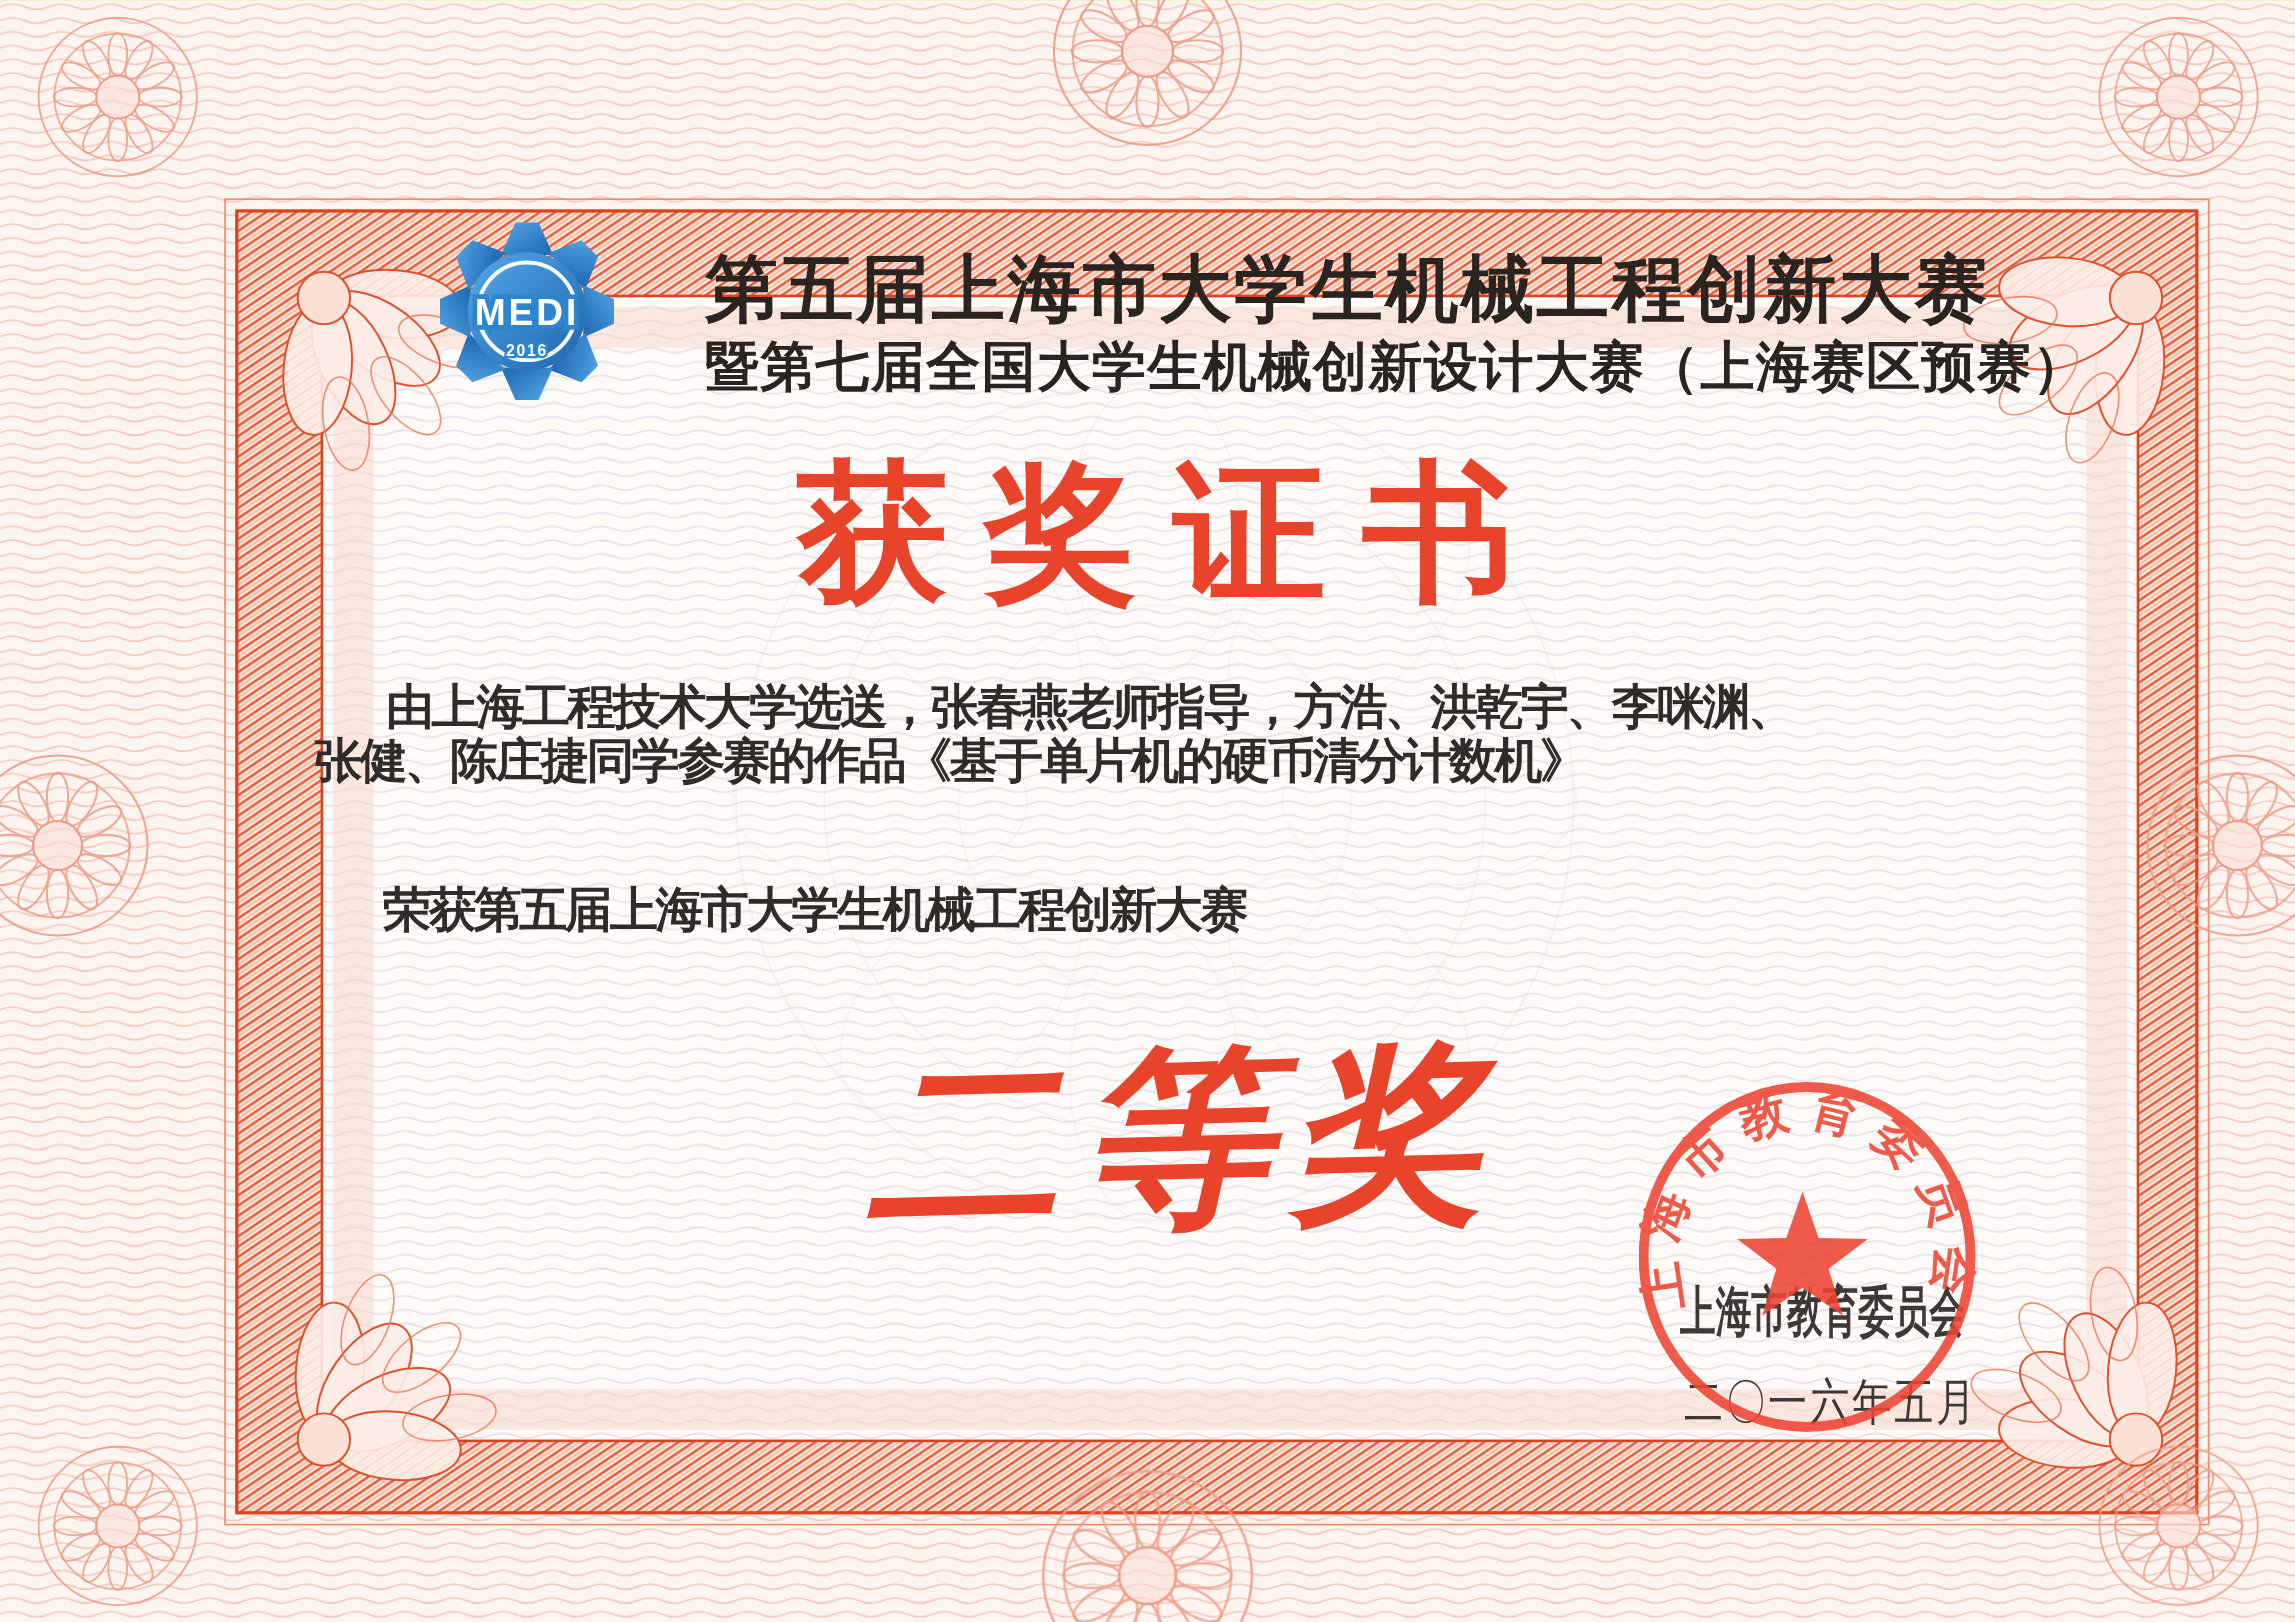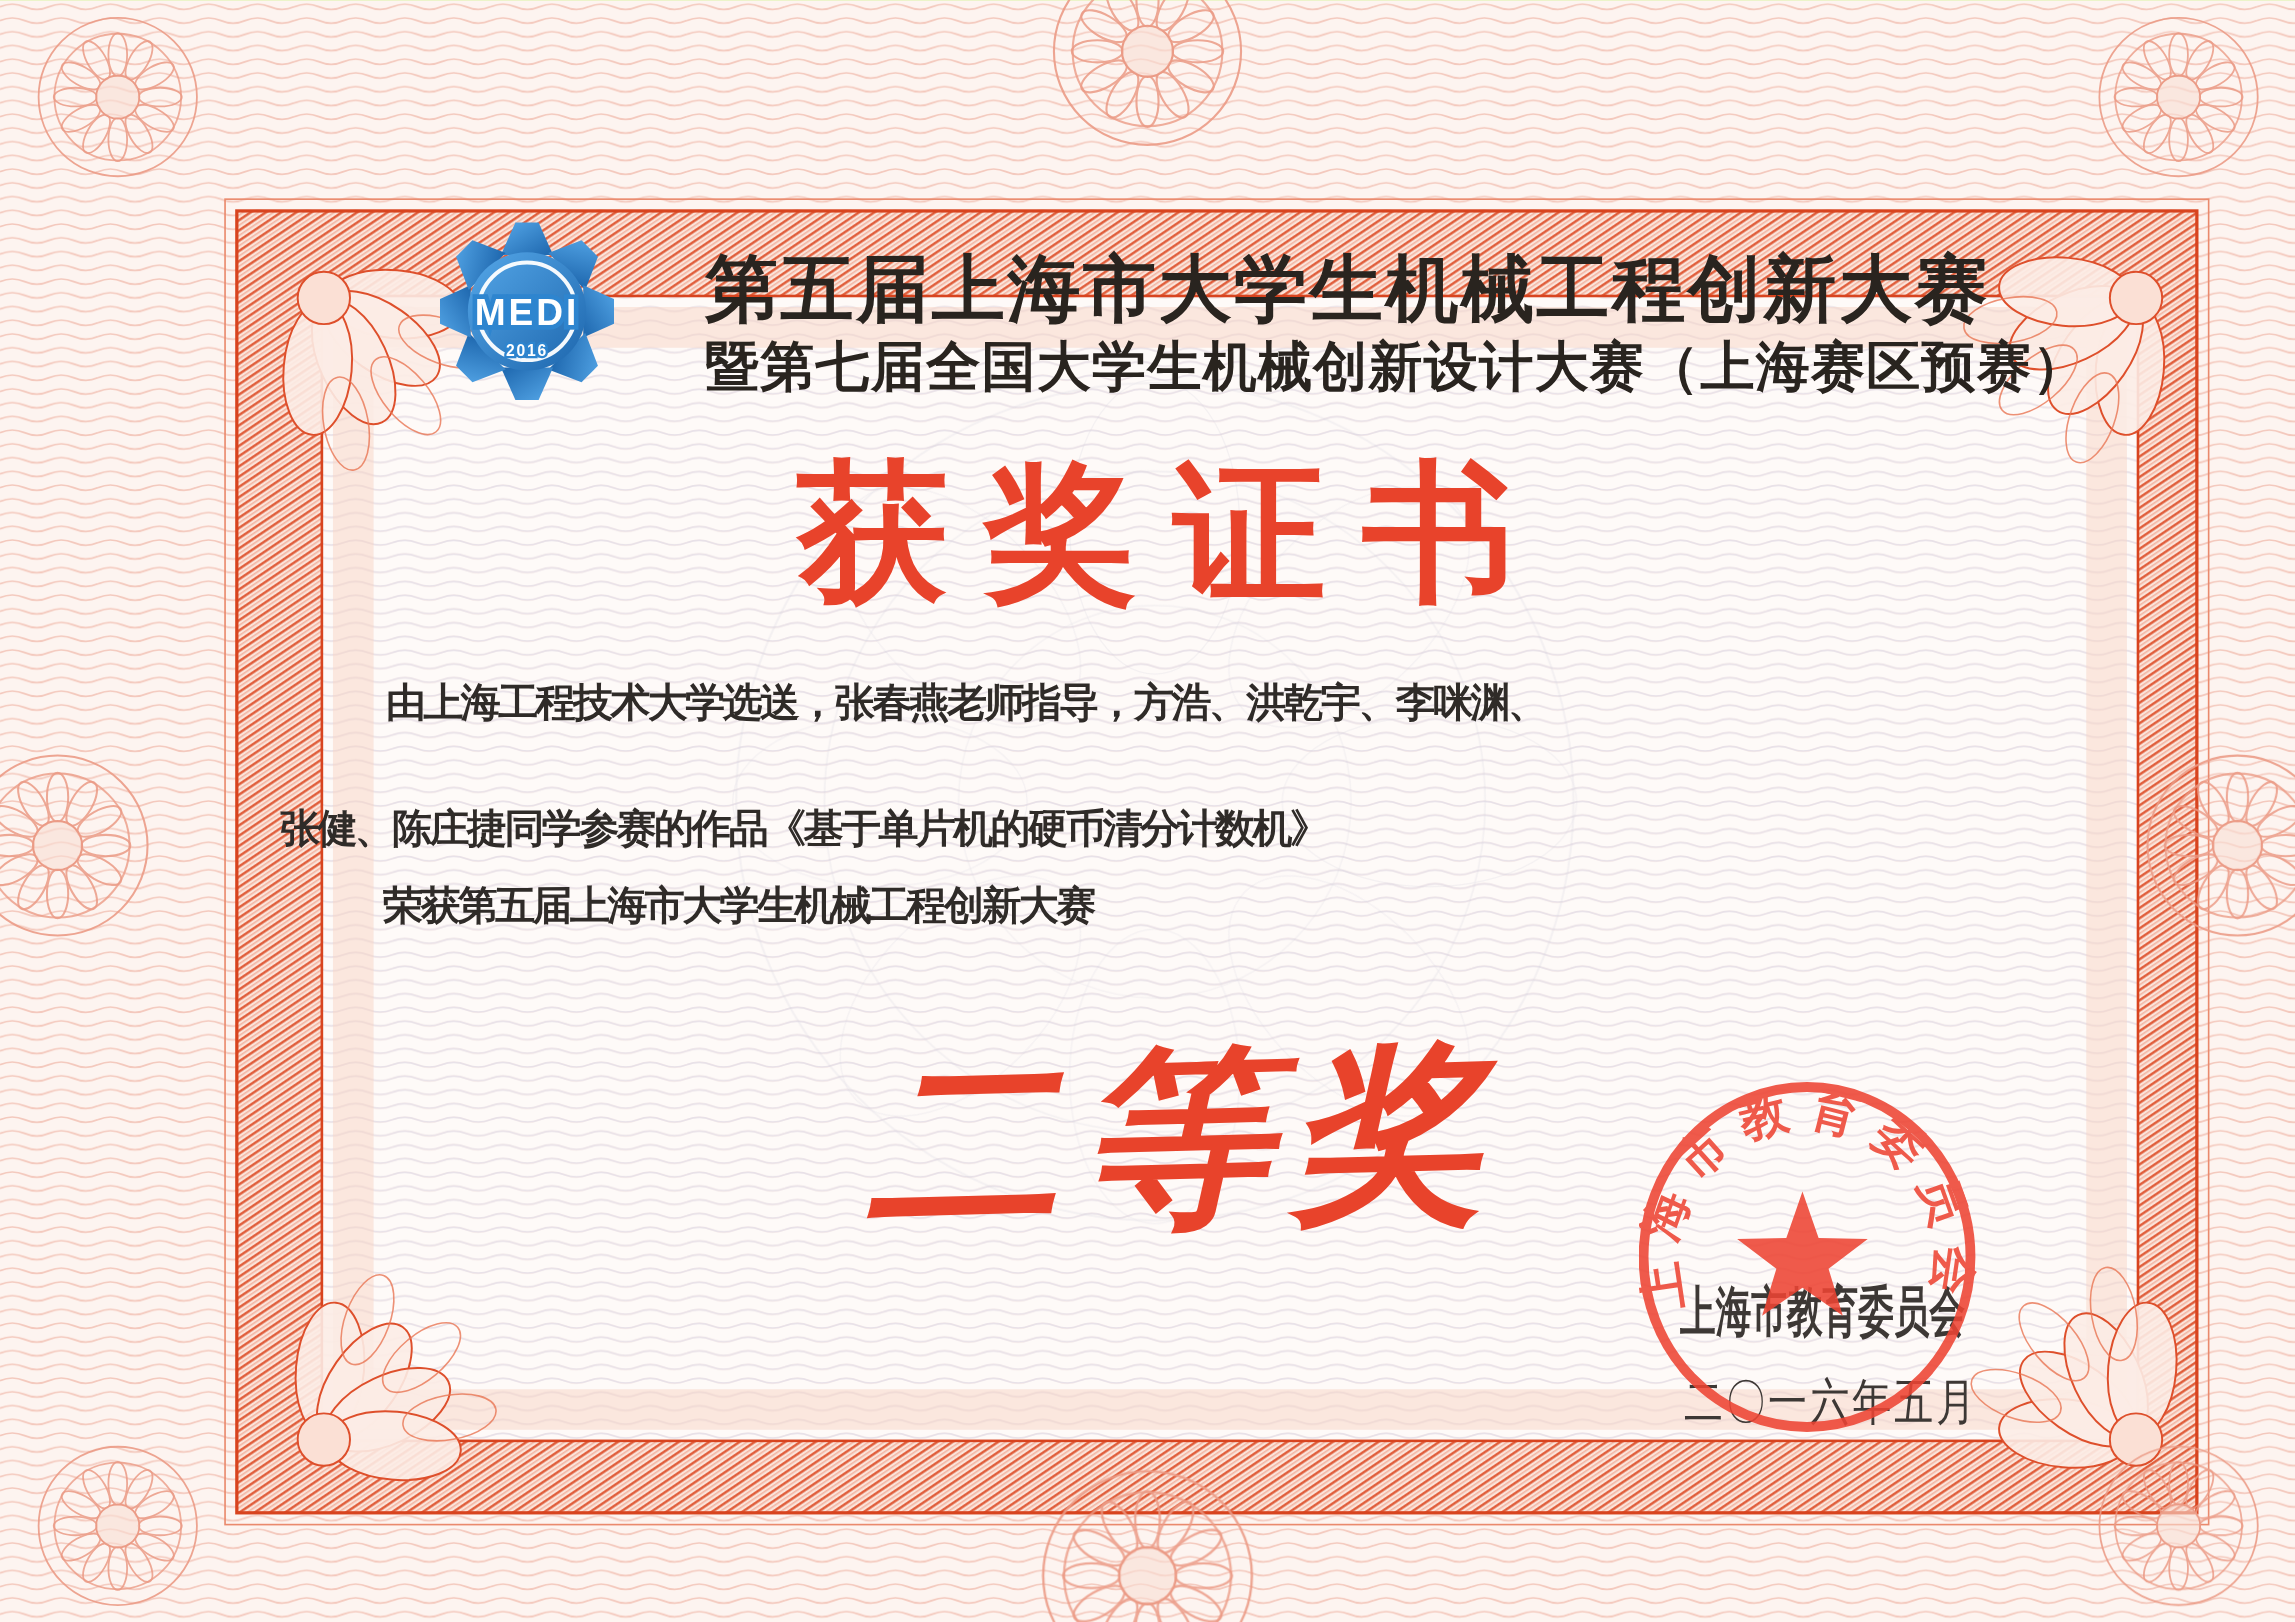--- a/index.html
+++ b/index.html
@@ -4,21 +4,21 @@
 <style>
   html,body{margin:0;padding:0;background:#e9e2de;}
   .page{position:relative;width:2295px;height:1623px;background:#bef264;overflow:hidden;
         font-family:"Liberation Sans","DejaVu Sans",sans-serif;}
   .abs{position:absolute;}
   .bg-svg{position:absolute;left:0;top:0;width:2295px;height:1623px;}
   .hdr1{font-size:73px;font-weight:900;color:#29241f;letter-spacing:2.6px;white-space:nowrap;}
   .hdr2{font-size:54px;font-weight:900;color:#29241f;letter-spacing:1.3px;white-space:nowrap;}
   .cert-title{width:2295px;text-align:center;font-size:152px;font-weight:900;color:#e8432b;
               letter-spacing:.24em;white-space:nowrap;}
-  .body-line{font-size:40px;font-weight:700;color:#2f2b28;letter-spacing:-2.6px;white-space:nowrap;
+  .body-line{font-size:48px;font-weight:700;color:#2f2b28;letter-spacing:-2.6px;white-space:nowrap;
              font-family:Liberation Mono, monospace;text-align:right;}
   .award{width:2295px;text-align:center;font-size:193px;font-weight:700;font-style:italic;
          color:#e8432b;letter-spacing:.1em;white-space:nowrap;transform:rotate(-1.5deg);
          font-family:"Liberation Serif","DejaVu Serif",serif;}
   .sig{font-weight:700;color:#3d3835;transform-origin:left top;white-space:nowrap;}
   .sig-org{font-size:54px;transform:scaleX(.66);}
   .sig-date{font-size:50px;transform:scaleX(.78);letter-spacing:3.9px;font-weight:500;}
   .seal-svg{position:absolute;left:1639px;top:1067px;width:340px;height:380px;pointer-events:none;}
   .logo-svg{position:absolute;left:440px;top:221px;width:174px;height:198px;}
 </style>
@@ -192,21 +192,21 @@
     <text x="150" y="178" text-anchor="middle" font-size="64" font-weight="900" fill="#ffffff" letter-spacing="5" stroke="#2e85cf" stroke-width="16" paint-order="stroke">MEDI</text>
     <text x="150" y="232" text-anchor="middle" font-size="27" font-weight="700" fill="#ffffff" letter-spacing="3" stroke="#2e85cf" stroke-width="8" paint-order="stroke">2016</text>
   </svg>
 
   <div class="abs hdr2" style="left:705px;top:331px;">暨第七届全国大学生机械创新设计大赛（上海赛区预赛）</div>
   <div class="abs hdr1" style="left:705px;top:241px;">第五届上海市大学生机械工程创新大赛</div>
 
   <div class="abs cert-title" style="left:26px;top:432px;">获奖证书</div>
 
   <div class="abs body-line" style="left:386px;top:675px;">由上海工程技术大学选送，张春燕老师指导，方浩、洪乾宇、李咪渊、</div>
-  <div class="abs body-line" style="left:280px;top:801px;">张健、陈庄捷同学参赛的作品《基于单片机的硬币清分计数机》</div>
+  <div class="abs body-line" style="left:280px;top:729px;padding-left:34px;">张健、陈庄捷同学参赛的作品《基于单片机的硬币清分计数机》</div>
   <div class="abs body-line" style="left:383px;top:878px;">荣获第五届上海市大学生机械工程创新大赛</div>
 
   <div class="abs award" style="left:36px;top:1011px;">二等奖</div>
 
   <div class="abs sig sig-org" style="left:1680px;top:1276px;">上海市教育委员会</div>
   <div class="abs sig sig-date" style="left:1684px;top:1369px;">二〇一六年五月</div>
 
   <svg class="seal-svg" viewBox="0 0 520 580" xmlns="http://www.w3.org/2000/svg">
     <defs>
       <path id="sealArc" d="M 75.7 374.5 A 200 200 0 1 1 438.3 374.5" fill="none"></path>

